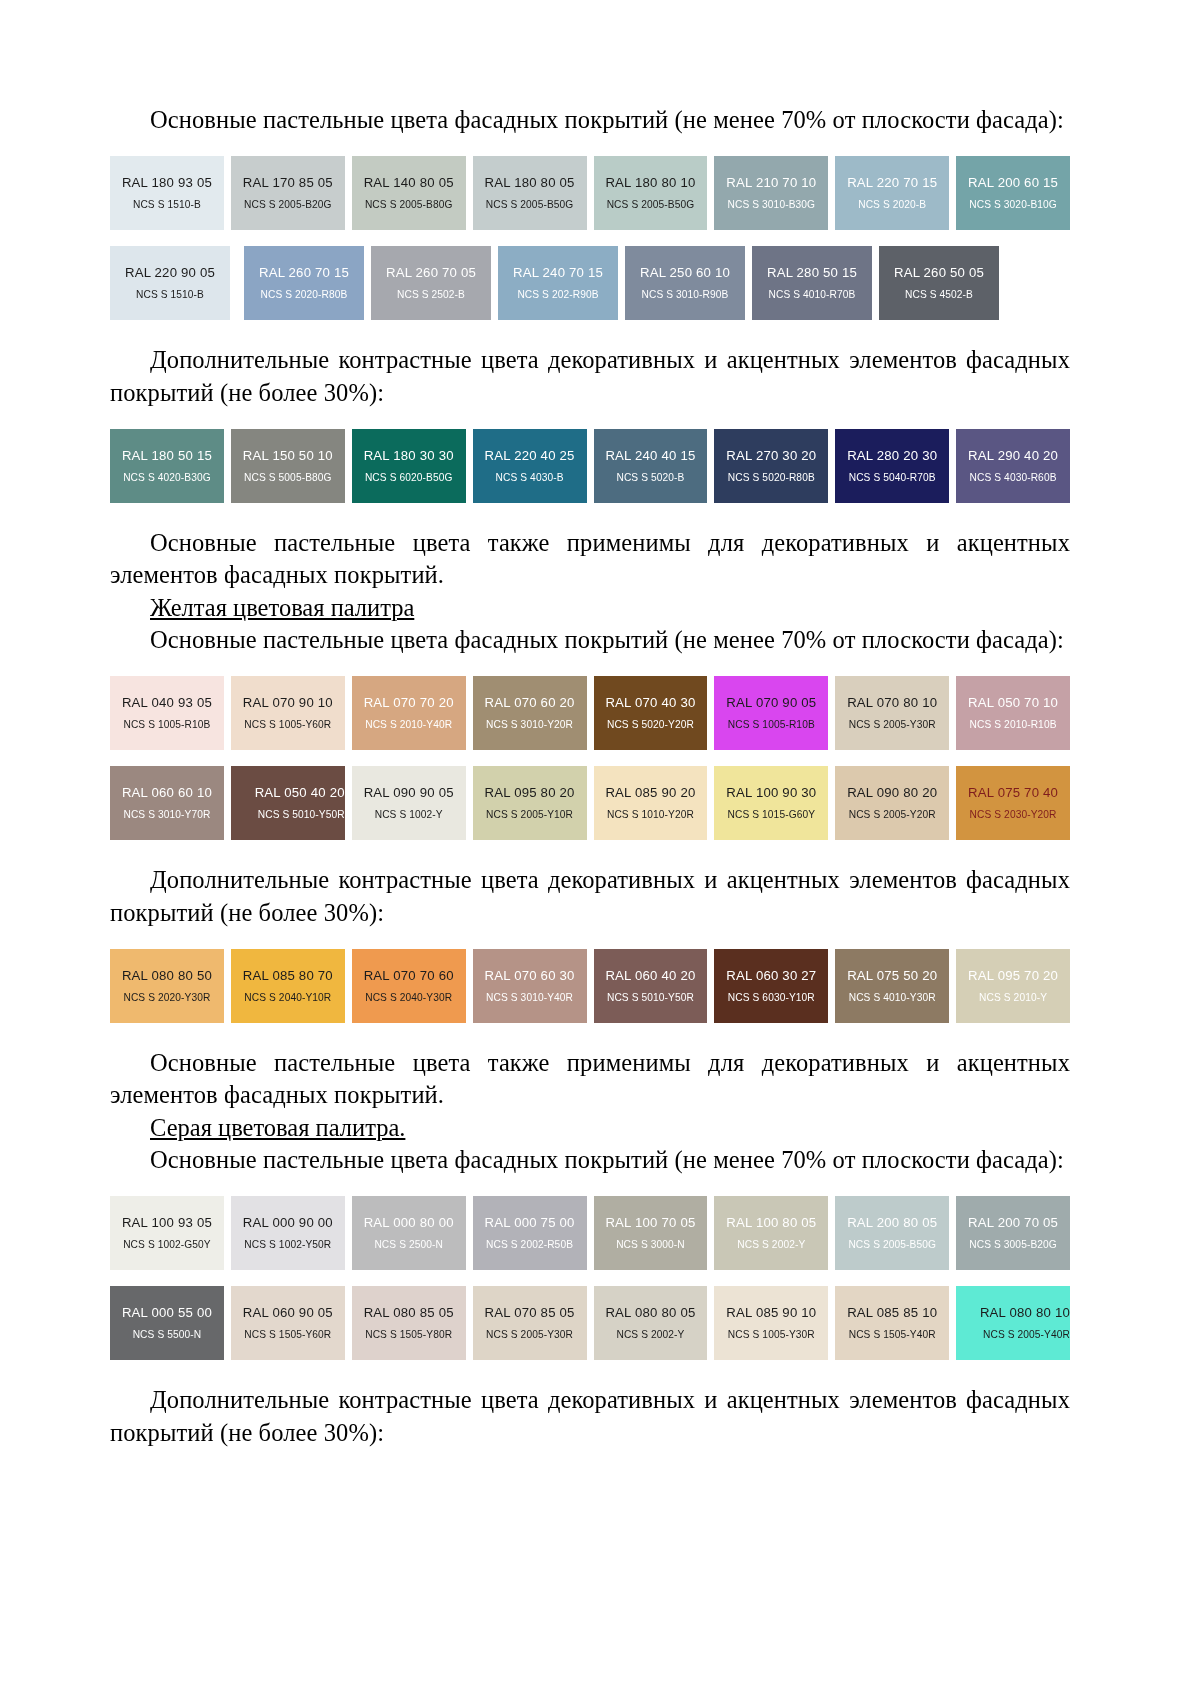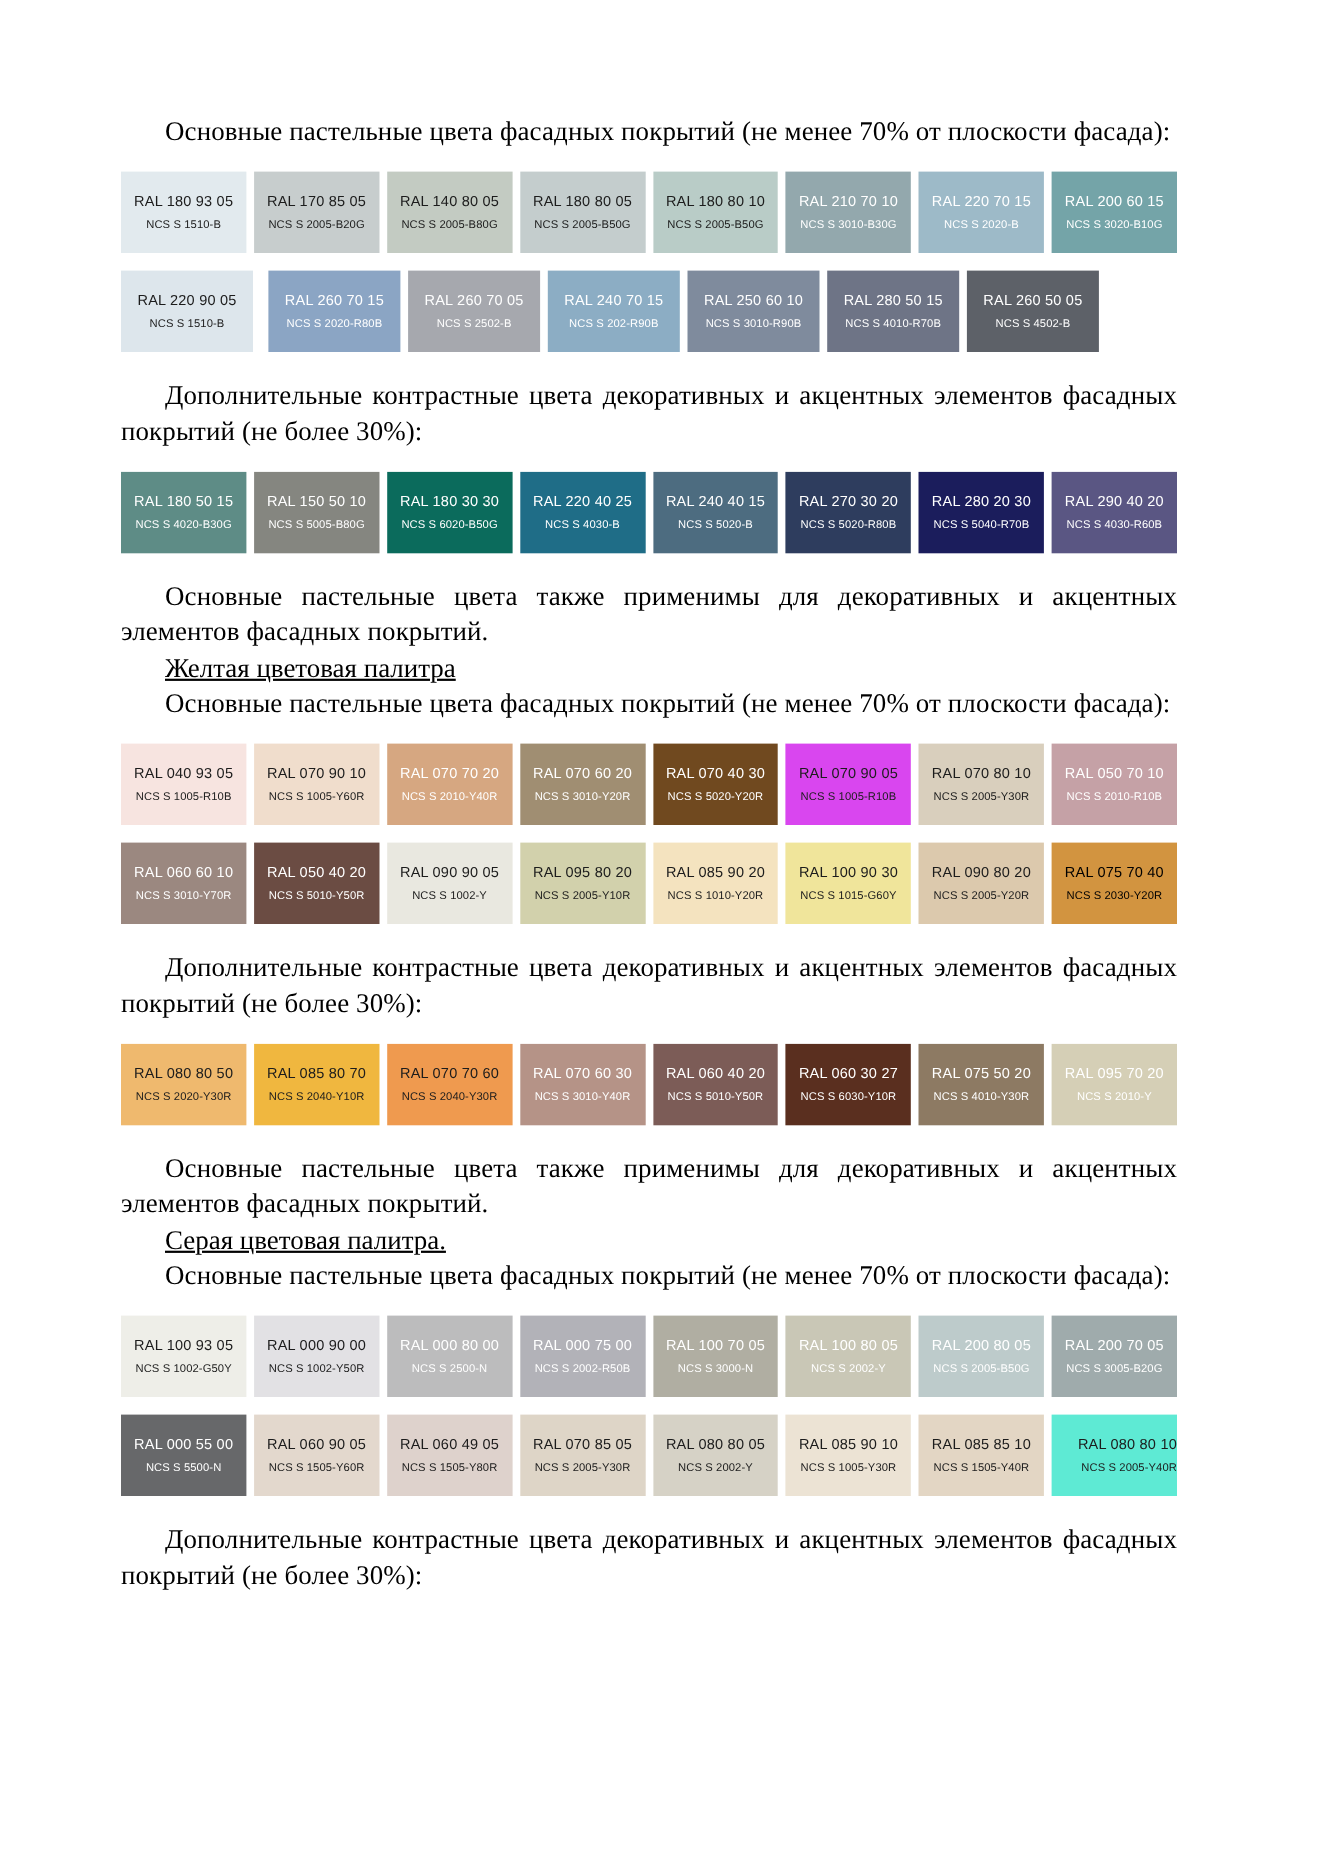--- a/index.html
+++ b/index.html
@@ -265,21 +265,21 @@
         <div class="ncs">NCS S 2010-R10B</div>
       </div>
     </div>
   <div class="s-gap-16"></div>
   <div class="swatch-row">
       <div class="swatch" style="background: rgb(155, 136, 128); color: rgb(255, 255, 255);">
         <div class="ral">RAL 060 60 10</div>
         <div class="ncs">NCS S 3010-Y70R</div>
       </div>
       <div class="swatch-sep"></div>
-      <div class="swatch" style="background: rgb(107, 76, 67); color: rgb(255, 255, 255);">
+      <div class="swatch" style="background: rgb(107, 76, 67); color: rgb(255, 255, 255); align-items: flex-end;">
         <div class="ral">RAL 050 40 20</div>
         <div class="ncs">NCS S 5010-Y50R</div>
       </div>
       <div class="swatch-sep"></div>
       <div class="swatch" style="background: rgb(233, 232, 224); color: rgb(28, 28, 28);">
         <div class="ral">RAL 090 90 05</div>
         <div class="ncs">NCS S 1002-Y</div>
       </div>
       <div class="swatch-sep"></div>
       <div class="swatch" style="background: rgb(210, 209, 172); color: rgb(28, 28, 28);">
@@ -295,21 +295,21 @@
       <div class="swatch" style="background: rgb(240, 229, 155); color: rgb(28, 28, 28);">
         <div class="ral">RAL 100 90 30</div>
         <div class="ncs">NCS S 1015-G60Y</div>
       </div>
       <div class="swatch-sep"></div>
       <div class="swatch" style="background: rgb(220, 201, 173); color: rgb(28, 28, 28);">
         <div class="ral">RAL 090 80 20</div>
         <div class="ncs">NCS S 2005-Y20R</div>
       </div>
       <div class="swatch-sep"></div>
-      <div class="swatch" style="background: rgb(210, 148, 64); color: #000000;">
+      <div class="swatch" style="background: rgb(210, 148, 64); color: #7f1d1d;">
         <div class="ral">RAL 075 70 40</div>
         <div class="ncs">NCS S 2030-Y20R</div>
       </div>
     </div>
   <div class="s-gap-24"></div>
 
   <p class="para">Дополнительные контрастные цвета декоративных и акцентных элементов фасадных покрытий (не более 30%):</p>
   <div class="s-gap-20"></div>
   <div class="swatch-row">
       <div class="swatch" style="background: rgb(239, 185, 110); color: rgb(28, 28, 28);">
@@ -407,21 +407,21 @@
         <div class="ral">RAL 000 55 00</div>
         <div class="ncs">NCS S 5500-N</div>
       </div>
       <div class="swatch-sep"></div>
       <div class="swatch" style="background: rgb(227, 216, 205); color: rgb(28, 28, 28);">
         <div class="ral">RAL 060 90 05</div>
         <div class="ncs">NCS S 1505-Y60R</div>
       </div>
       <div class="swatch-sep"></div>
       <div class="swatch" style="background: rgb(222, 210, 204); color: rgb(28, 28, 28);">
-        <div class="ral">RAL 060 49 05</div>
+        <div class="ral">RAL 080 85 05</div>
         <div class="ncs">NCS S 1505-Y80R</div>
       </div>
       <div class="swatch-sep"></div>
       <div class="swatch" style="background: rgb(222, 213, 199); color: rgb(28, 28, 28);">
         <div class="ral">RAL 070 85 05</div>
         <div class="ncs">NCS S 2005-Y30R</div>
       </div>
       <div class="swatch-sep"></div>
       <div class="swatch" style="background: rgb(214, 210, 198); color: rgb(28, 28, 28);">
         <div class="ral">RAL 080 80 05</div>

